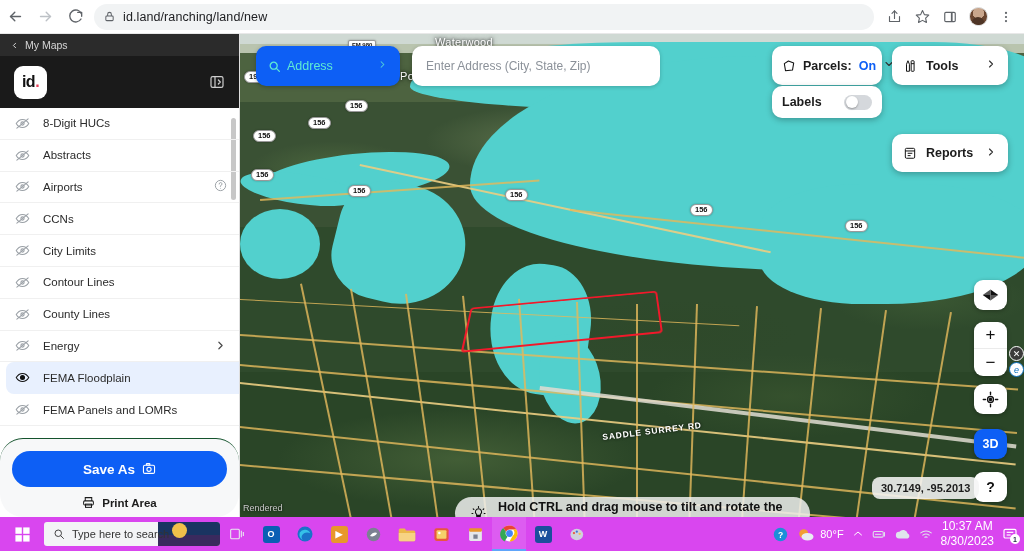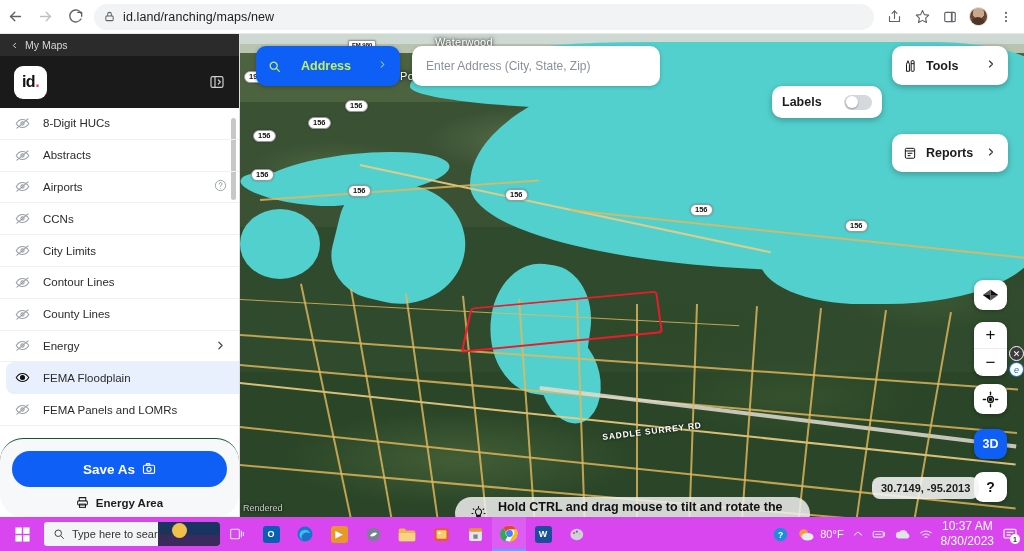--- a/index.html
+++ b/index.html
@@ -164,22 +164,22 @@
   .rendered-tag {
     position:absolute; left:3px; bottom:4px; color:#c8c8c8; font-size:9px;
     text-shadow:0 0 3px rgba(0,0,0,.8);
   }
 
   
   .search-row {
     position:absolute; left:256px; top:46px; display:flex; align-items:center; gap:12px;
   }
   .addr-btn {
-    width:144px; height:40px; background:#0d5ff5; color:#bef264; border-radius:10px;
-    display:flex; align-items:center; padding:0 12px; gap:20px; font-size:12.5px; font-weight:bold;
+    width:144px; height:40px; background:#0d5ff5; color:#5eead4; border-radius:10px;
+    display:flex; align-items:center; padding:0 12px; gap:6px; font-size:12.5px; font-weight:normal;
     cursor:pointer; box-shadow:0 1px 4px rgba(0,0,0,.25);
   }
   .addr-btn .chev { margin-left:auto; opacity:.85; }
   .addr-input {
     width:248px; height:40px; background:#fff; border-radius:10px; border:none;
     padding:0 14px; font-size:12px; color:#2b2b2b; font-family:"Liberation Sans",sans-serif;
     box-shadow:0 1px 4px rgba(0,0,0,.2);
   }
   .addr-input::placeholder { color:#8b9199; }
 
@@ -282,21 +282,21 @@
           <path d="M21.5 7A9 9 0 1 0 21 15"></path>
         </svg>
     </div>
     <div class="omnibox">
       <span style="display:flex;color:#5f6368;">
         <svg width="11" height="11" viewBox="0 0 24 24" fill="none" stroke="currentColor" stroke-width="2.2">
             <rect x="4" y="11" width="16" height="10" rx="2"></rect>
             <path d="M8 11V7a4 4 0 0 1 8 0v4"></path>
           </svg>
       </span>
-      <span class="url">id.land/ranching/maps/new</span>
+      <span class="url">id.land/ranching/land/new</span>
     </div>
     <div class="chrome-icons">
       <div class="ci">
         <svg width="15" height="15" viewBox="0 0 24 24" fill="none" stroke="currentColor" stroke-width="1.8" stroke-linecap="round" stroke-linejoin="round">
             <path d="M4 12v8h16v-8"></path>
             <polyline points="8 7 12 3 16 7"></polyline>
             <line x1="12" y1="3" x2="12" y2="15"></line>
           </svg>
       </div>
       <div class="ci">
@@ -484,21 +484,21 @@
         </span>
       </button>
       <div class="print-area">
         <span style="display:flex;">
           <svg width="13" height="13" viewBox="0 0 24 24" fill="none" stroke="currentColor" stroke-width="1.9">
               <path d="M6 9V3h12v6"></path>
               <rect x="3" y="9" width="18" height="7.5" rx="2"></rect>
               <rect x="6.5" y="15" width="11" height="6"></rect>
             </svg>
         </span>
-        <span>Energy Area</span>
+        <span>Print Area</span>
       </div>
     </div>
   </div>
 
   <div class="map">
     <div class="map-terrain"></div>
 
     <div class="lake lake-top"></div>
     <div class="lake lake-main"></div>
     <div class="lake lake-right"></div>
@@ -569,20 +569,34 @@
       <span>Address</span>
       <span class="chev">
         <svg width="11" height="11" viewBox="0 0 24 24" fill="none" stroke="currentColor" stroke-width="2.2" stroke-linecap="round" stroke-linejoin="round">
             <polyline points="9 6 15 12 9 18"></polyline>
           </svg>
       </span>
     </div>
     <input class="addr-input" type="text" value="" placeholder="Enter Address (City, State, Zip)" style="">
   </div>
 
+  <div class="panel parcels-panel">
+    <span style="display:flex;">
+      <svg width="14" height="14" viewBox="0 0 24 24" fill="none" stroke="#111" stroke-width="1.8" stroke-linejoin="round">
+          <polygon points="4 8 11 3.5 20 7 18 19 6 20"></polygon>
+        </svg>
+    </span>
+    <span>Parcels:</span>
+    <span class="on">On</span>
+    <span class="chevd">
+      <svg width="12" height="12" viewBox="0 0 24 24" fill="none" stroke="currentColor" stroke-width="2.2" stroke-linecap="round" stroke-linejoin="round">
+          <polyline points="6 9 12 15 18 9"></polyline>
+        </svg>
+    </span>
+  </div>
 
   <div class="panel labels-panel">
     <span>Labels</span>
     <span class="toggle"></span>
   </div>
 
   <div class="panel tools-panel">
     <span style="display:flex;">
       <svg width="14" height="14" viewBox="0 0 24 24" fill="none" stroke="#111" stroke-width="1.7">
           <path d="M6 21V9l2.5-6L11 9v12z"></path>

